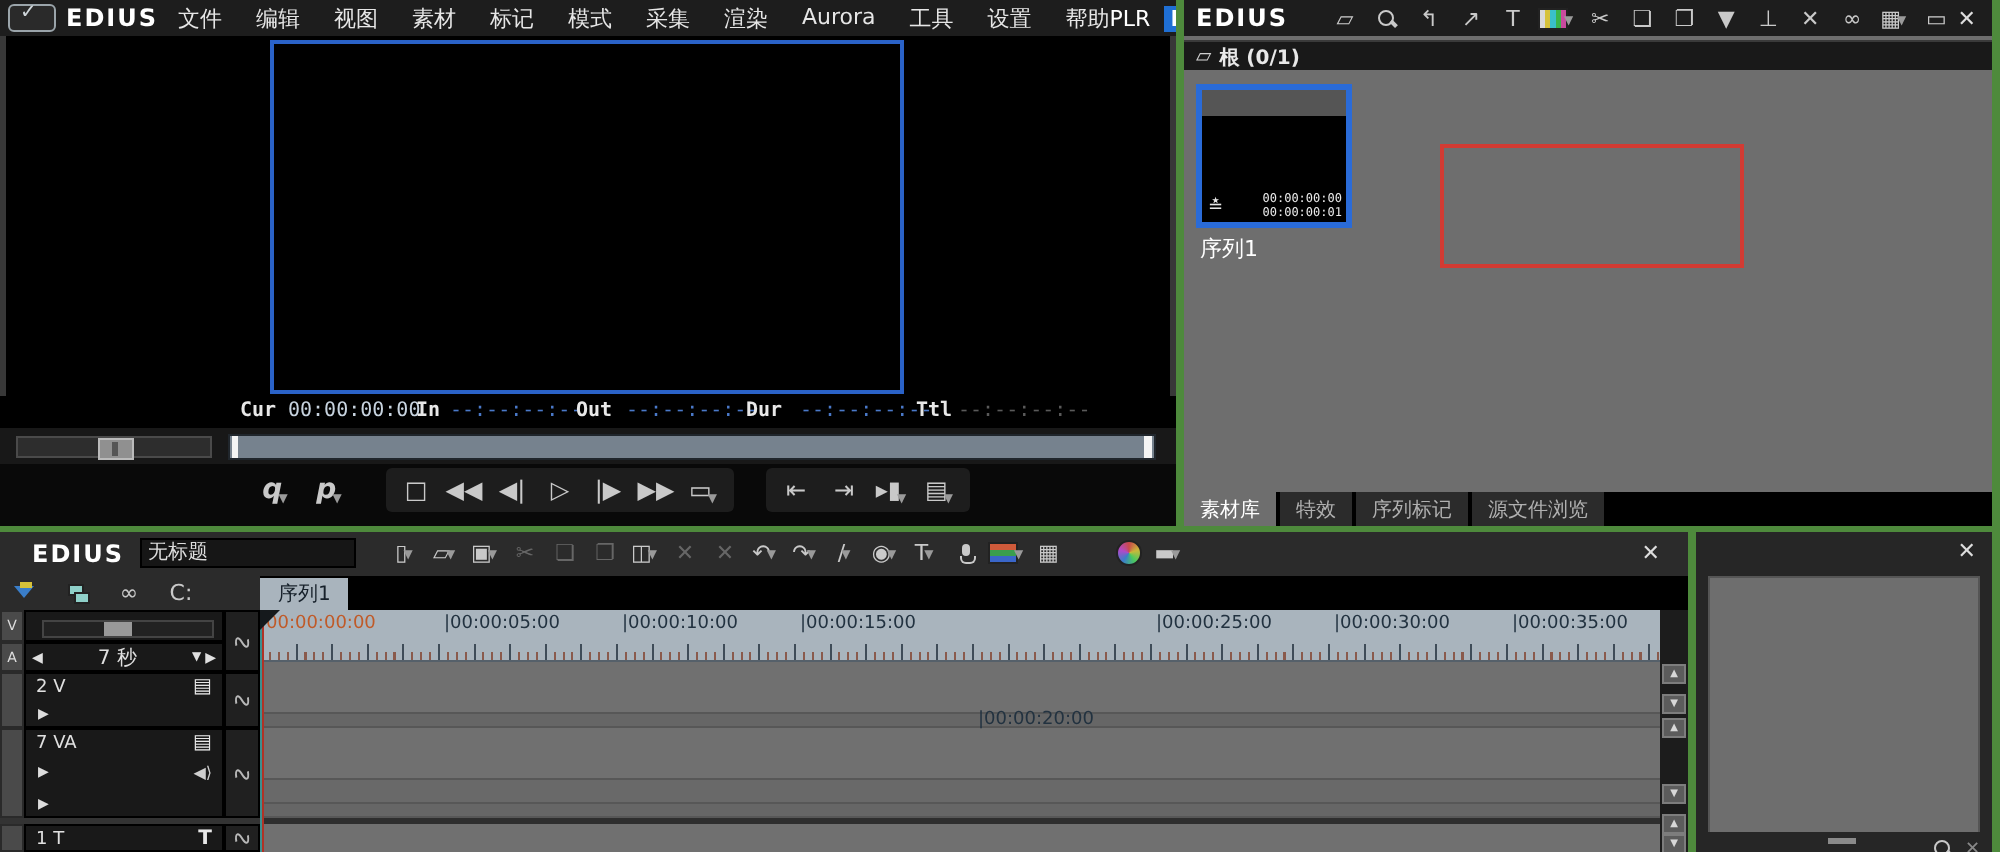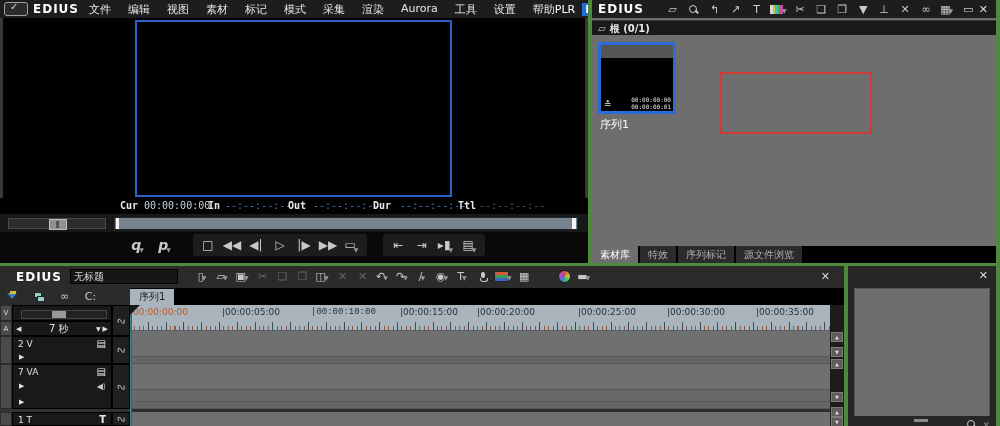--- a/index.html
+++ b/index.html
@@ -400,23 +400,23 @@
       <div class="row" style="top:52px;height:7px;background:#666"></div>
       <div class="row" style="top:59px;height:26px;background:#707070"></div>
       <div class="row" style="top:85px;height:12px;background:#696969"></div>
       <div class="row" style="top:97px;height:7px;background:#666"></div>
       <div class="row" style="top:104px;height:3px;background:#2e2e2e;border-bottom:none"></div>
       <div class="row" style="top:107px;height:14px;background:#707070;border-bottom:none"></div>
       <div class="ruler" id="ruler">
         <div class="ticks"></div>
       <span class="ruler-label first" style="left: 3px;">00:00:00:00</span>
           <span class="ruler-label" style="left: 92px;">|00:00:05:00</span>
-          <span class="ruler-label" style="left: 181px; font-family: Liberation Mono, monospace;">|00:00:10:00</span>
+          <span class="ruler-label" style="left: 181px;">|00:00:10:00</span>
           <span class="ruler-label" style="left: 270px;">|00:00:15:00</span>
-          <span class="ruler-label" style="left: 347px;">|00:00:20:00</span>
+          <span class="ruler-label" style="left: 359px; margin-top: 48px;">|00:00:20:00</span>
           <span class="ruler-label" style="left: 448px;">|00:00:25:00</span>
           <span class="ruler-label" style="left: 537px;">|00:00:30:00</span>
           <span class="ruler-label" style="left: 626px;">|00:00:35:00</span>
         </div>
       <div class="content-edge"></div>
       <div class="playhead-line"></div>
       <div class="ph-flag"></div>
     </div>
 
     <div class="abs scrollcol">

